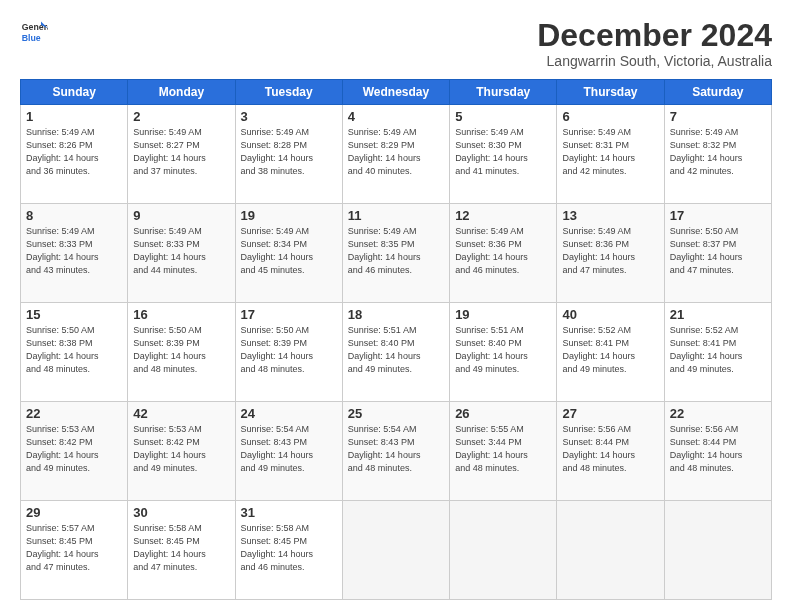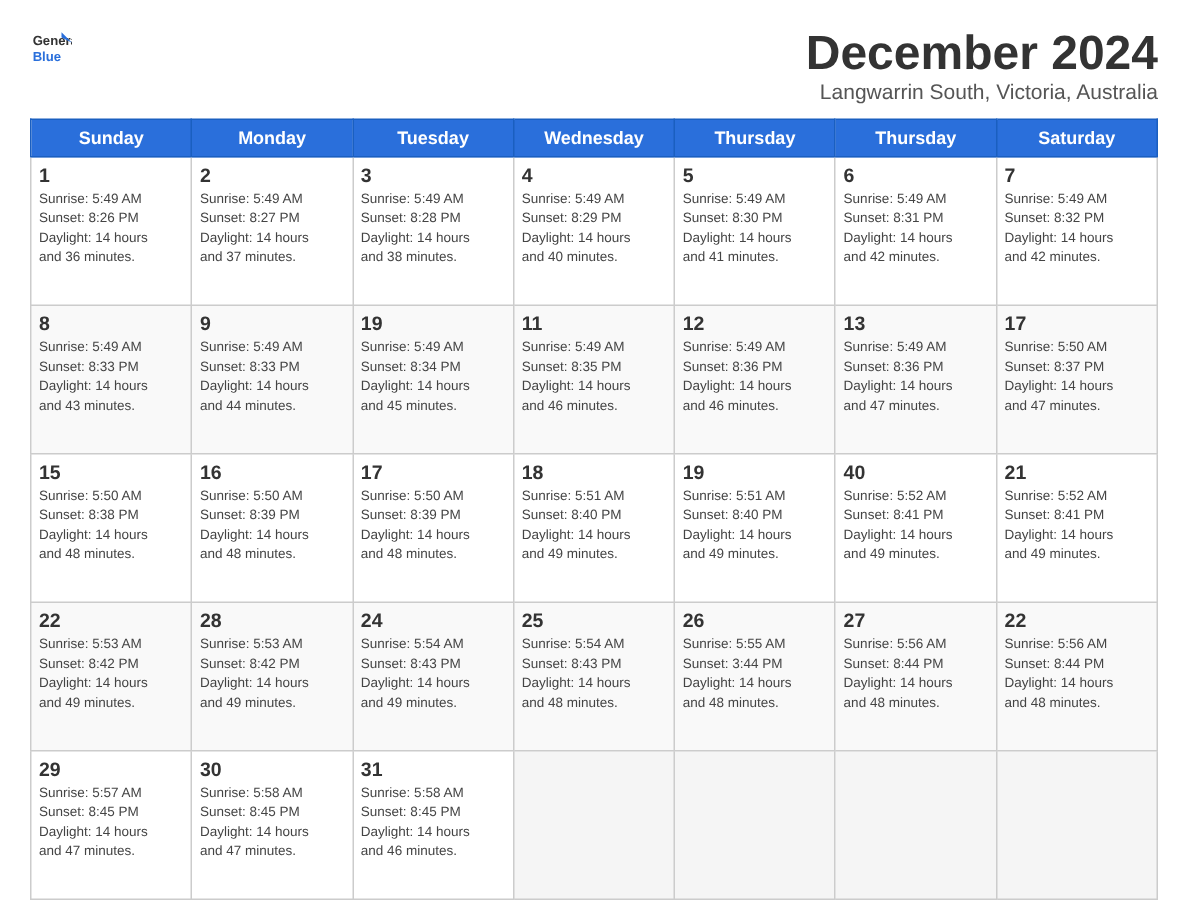--- a/index.html
+++ b/index.html
@@ -275,21 +275,21 @@
         </tr>
         <tr>
           <td>
             <span class="day-number">22</span>
             <div class="day-info" style="white-space: pre-line;">Sunrise: 5:53 AM
 Sunset: 8:42 PM
 Daylight: 14 hours
 and 49 minutes.</div>
           </td>
           <td>
-            <span class="day-number">28</span>
+            <span class="day-number">42</span>
             <div class="day-info" style="white-space: pre-line;">Sunrise: 5:53 AM
 Sunset: 8:42 PM
 Daylight: 14 hours
 and 49 minutes.</div>
           </td>
           <td>
             <span class="day-number">24</span>
             <div class="day-info" style="white-space: pre-line;">Sunrise: 5:54 AM
 Sunset: 8:43 PM
 Daylight: 14 hours

